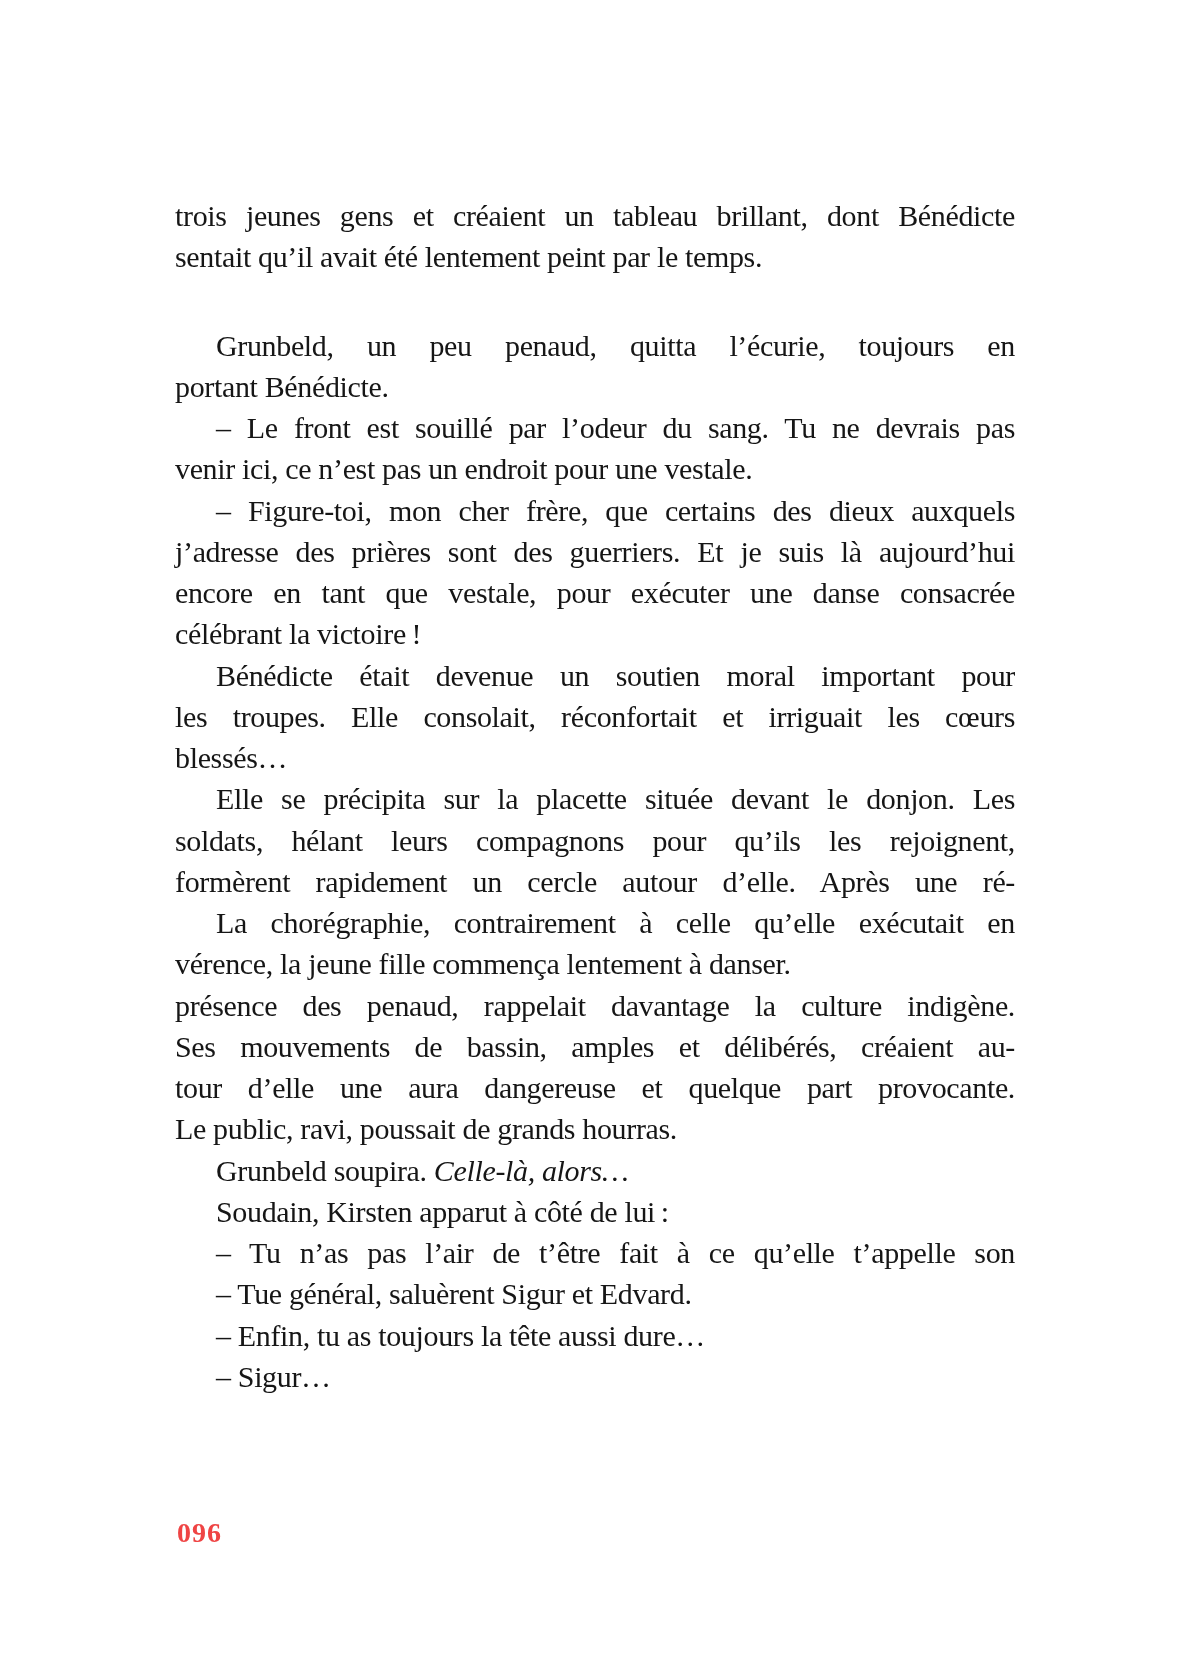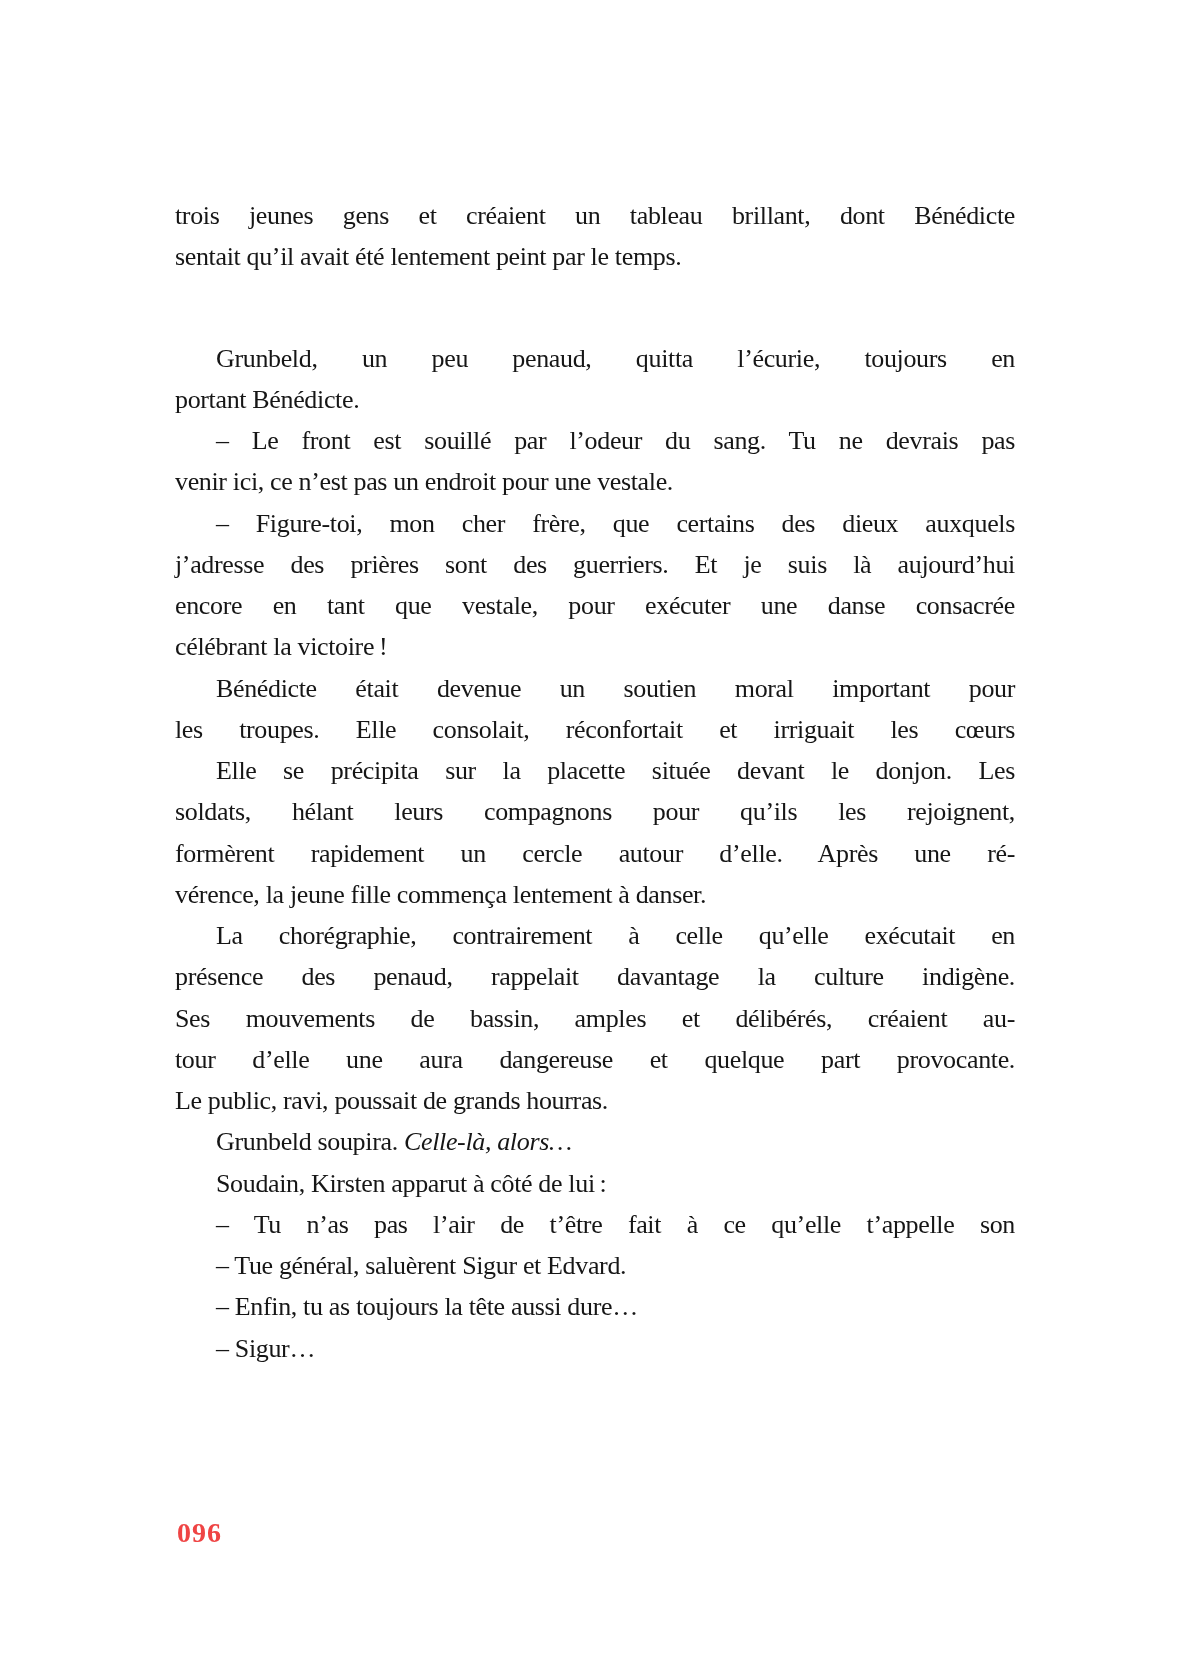--- a/index.html
+++ b/index.html
@@ -14,36 +14,36 @@
     background: #ffffff;
     font-family: "Liberation Serif", serif;
     color: #161616;
     overflow: hidden;
   }
   .text-block {
     position: absolute;
     left: 175px;
     top: 195px;
     width: 840px;
-    font-size: 26px;
+    font-size: 30px;
     line-height: 41.25px;
     letter-spacing: -0.35px;
   }
   .line {
     text-align: left;
   }
   .line.j {
     text-align: justify;
     text-align-last: justify;
   }
   .line.indent {
     text-indent: 41px;
   }
   .line.gap {
-    margin-top: 60px;
+    margin-top: 47px;
   }
   .run { font-style: normal; }
   .run.it { font-style: italic; }
   .folio {
     position: absolute;
     left: 177px;
     top: 1517px;
     font-size: 28px;
     font-weight: 700;
     letter-spacing: 1px;
@@ -60,25 +60,26 @@
       <div class="line j indent gap"><span class="run">Grunbeld, un peu penaud, quitta l’écurie, toujours en</span></div>
       <div class="line"><span class="run">portant Bénédicte.</span></div>
       <div class="line j indent"><span class="run">– Le front est souillé par l’odeur du sang. Tu ne devrais pas</span></div>
       <div class="line"><span class="run">venir ici, ce n’est pas un endroit pour une vestale.</span></div>
       <div class="line j indent"><span class="run">– Figure-toi, mon cher frère, que certains des dieux auxquels</span></div>
       <div class="line j"><span class="run">j’adresse des prières sont des guerriers. Et je suis là aujourd’hui</span></div>
       <div class="line j"><span class="run">encore en tant que vestale, pour exécuter une danse consacrée</span></div>
       <div class="line"><span class="run">célébrant la victoire !</span></div>
       <div class="line j indent"><span class="run">Bénédicte était devenue un soutien moral important pour</span></div>
       <div class="line j"><span class="run">les troupes. Elle consolait, réconfortait et irriguait les cœurs</span></div>
+      <div class="line"><span class="run">blessés…</span></div>
       <div class="line j indent"><span class="run">Elle se précipita sur la placette située devant le donjon. Les</span></div>
       <div class="line j"><span class="run">soldats, hélant leurs compagnons pour qu’ils les rejoignent,</span></div>
       <div class="line j"><span class="run">formèrent rapidement un cercle autour d’elle. Après une ré-</span></div>
+      <div class="line j indent"><span class="run">La chorégraphie, contrairement à celle qu’elle exécutait en</span></div>
       <div class="line"><span class="run">vérence, la jeune fille commença lentement à danser.</span></div>
-      <div class="line j indent"><span class="run">La chorégraphie, contrairement à celle qu’elle exécutait en</span></div>
       <div class="line j"><span class="run">présence des penaud, rappelait davantage la culture indigène.</span></div>
       <div class="line j"><span class="run">Ses mouvements de bassin, amples et délibérés, créaient au-</span></div>
       <div class="line j"><span class="run">tour d’elle une aura dangereuse et quelque part provocante.</span></div>
       <div class="line"><span class="run">Le public, ravi, poussait de grands hourras.</span></div>
       <div class="line indent"><span class="run">Grunbeld soupira. </span><span class="run it">Celle-là, alors…</span></div>
       <div class="line indent"><span class="run">Soudain, Kirsten apparut à côté de lui :</span></div>
       <div class="line j indent"><span class="run">– Tu n’as pas l’air de t’être fait à ce qu’elle t’appelle son</span></div>
       <div class="line indent"><span class="run">– Tue général, saluèrent Sigur et Edvard.</span></div>
       <div class="line indent"><span class="run">– Enfin, tu as toujours la tête aussi dure…</span></div>
       <div class="line indent"><span class="run">– Sigur…</span></div>

